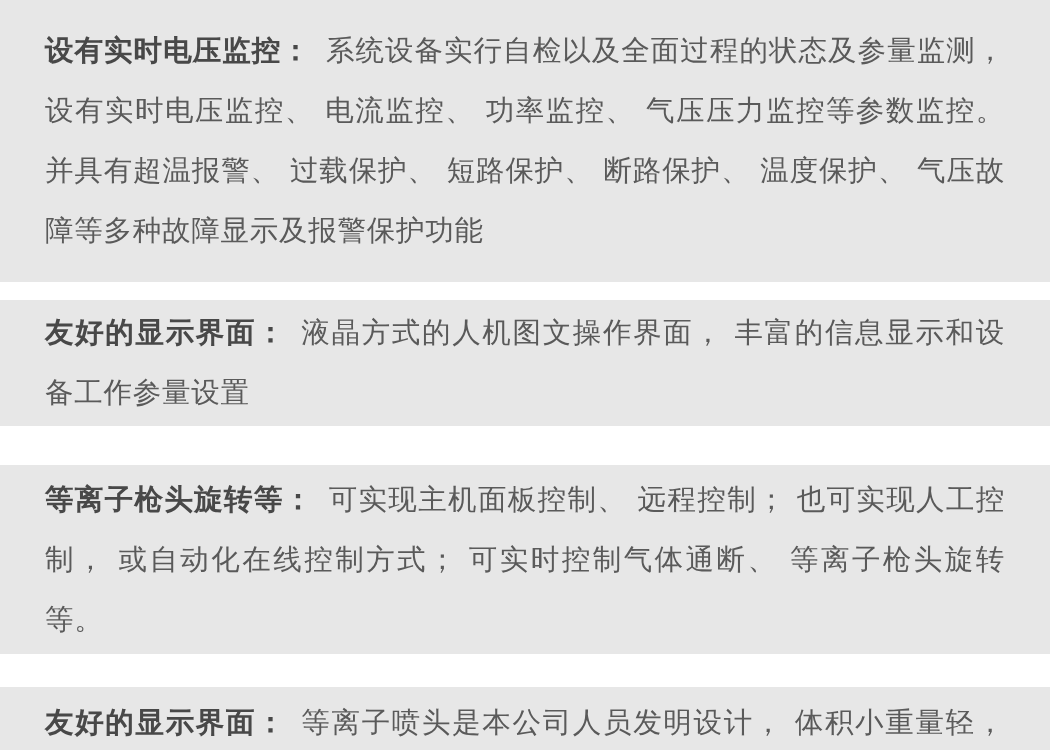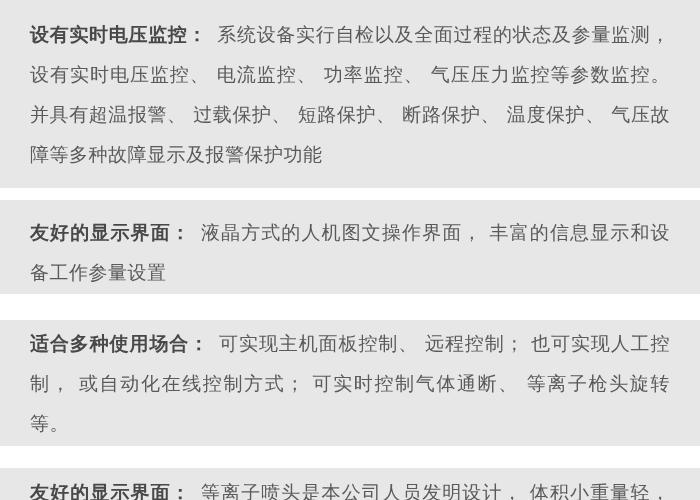--- a/index.html
+++ b/index.html
@@ -25,21 +25,21 @@
     text-align: justify;
     letter-spacing: 0.5px;
   }
   .band .heading {
     font-weight: bold;
     color: #484848;
     margin-right: 10px;
   }
   
   .band.s1 { padding-top: 14px; padding-bottom: 14px; margin-bottom: 12px; }
-  .band.s2 { padding-top: 12px;  padding-bottom: 2px;  margin-bottom: 26px; }
+  .band.s2 { padding-top: 2px;  padding-bottom: 2px;  margin-bottom: 26px; }
   .band.s3 { padding-top: 3px;  padding-bottom: 3px;  margin-bottom: 22px; }
   .band.s4 { padding-top: 4px;  padding-bottom: 4px;  margin-bottom: 24px; }
 </style>
 </head>
 <body>
 
 <div class="page">
 
   <section class="band s1">
     <p>
@@ -48,21 +48,21 @@
   </section>
 
   <section class="band s2">
     <p>
       <span class="heading">友好的显示界面：</span><span class="body-text">液晶方式的人机图文操作界面， 丰富的信息显示和设备工作参量设置</span>
     </p>
   </section>
 
   <section class="band s3">
     <p>
-      <span class="heading">适合多种使用场合：</span><span class="body-text">可实现主机面板控制、 远程控制； 也可实现人工控制， 或自动化在线控制方式； 可实时控制气体通断、 等离子枪头旋转等。</span>
+      <span class="heading">等离子枪头旋转等：</span><span class="body-text">可实现主机面板控制、 远程控制； 也可实现人工控制， 或自动化在线控制方式； 可实时控制气体通断、 等离子枪头旋转等。</span>
     </p>
   </section>
 
   <section class="band s4">
     <p>
       <span class="heading">友好的显示界面：</span><span class="body-text">等离子喷头是本公司人员发明设计， 体积小重量轻， 使用寿命也是常规喷头的几倍。 同时多种喷射枪嘴选用， 可适合多种的处理应用场合。</span>
     </p>
   </section>
 
 </div>

